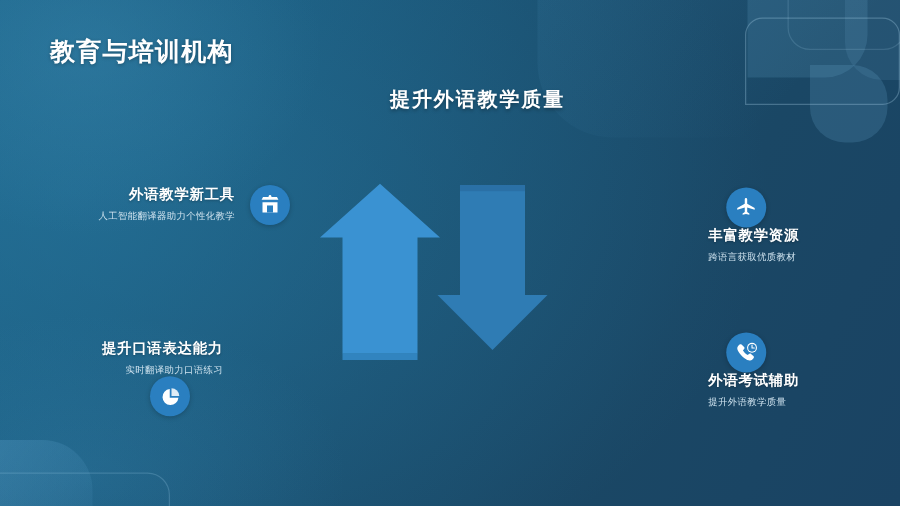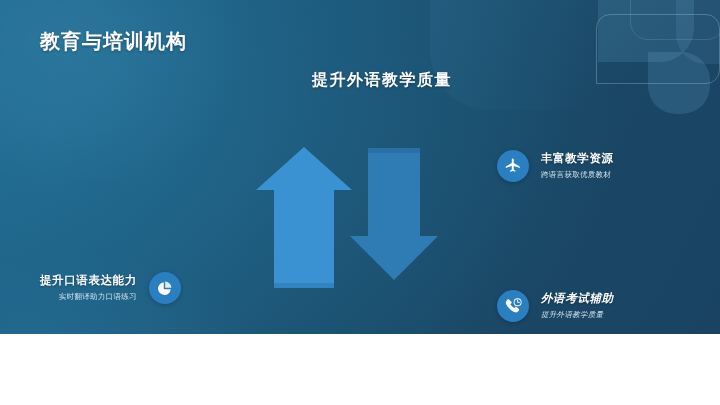--- a/index.html
+++ b/index.html
@@ -3,21 +3,21 @@
 <meta charset="utf-8">
 <style>
   * { margin:0; padding:0; box-sizing:border-box; }
   html, body {
     width:720px; height:405px;
     font-family:"Liberation Sans","DejaVu Sans",sans-serif;
     overflow:hidden;
   }
   #slide {
     position:relative;
-    width:720px; height:334px;
+    width:720px; height:405px;
     background:
       radial-gradient(ellipse 900px 600px at 8% 38%, rgba(40,120,160,0.55) 0%, rgba(40,120,160,0.0) 62%),
       linear-gradient(118deg, #1d6387 0%, #1b5b7e 22%, #1a4f6f 48%, #1a4765 72%, #1a4363 100%);
     overflow:hidden;
   }
 
   
   .deco { position:absolute; pointer-events:none; }
 
   .leaf {
@@ -89,21 +89,21 @@
     padding-left:44px;
   }
 
   
   #arrows { position:absolute; left:248px; top:140px; width:232px; height:152px; }
   .arrow-svg { display:block; }
 
   
   .feature { position:absolute; display:flex; align-items:center; }
   .feature.left  { flex-direction:row; }
-  .feature.right { flex-direction:row; }
+  .feature.right { flex-direction:column; }
 
   .f-text { display:flex; flex-direction:column; }
   .f-title {
     font-size:11.5px; font-weight:bold; color:#ffffff;
     letter-spacing:0.6px; line-height:1.35;
     text-shadow:0 1px 2px rgba(0,0,0,0.28);
   }
   .f-desc {
     font-size:7.5px; color:#cfe3ef; letter-spacing:0.3px;
     line-height:1.4; margin-top:3px;
@@ -115,23 +115,23 @@
     width:32px; height:32px; border-radius:50%;
     background:#2a7fc0;
     display:flex; align-items:center; justify-content:center;
     flex:0 0 auto;
     box-shadow:0 1px 4px rgba(0,0,0,0.22);
   }
   .f-icon svg { display:block; }
 
   
   #feat-0 { left:40px;  top:148px; width:192px; justify-content:flex-end; }
-  #feat-1 { left:40px;  top:272px; width:192px; justify-content:flex-start; }
+  #feat-1 { left:40px;  top:272px; width:192px; justify-content:space-between;flex-direction:column; }
   #feat-2 { left:497px; top:150px; width:200px; }
-  #feat-3 { left:497px; top:290px; width:200px;font-style:italic; }
+  #feat-3 { left:497px; top:266px; width:200px; }
 </style>
 </head>
 <body>
 
 <div id="slide">
 
   <div class="deco glow-tl"></div>
   <div class="deco glow-bl"></div>
   <div class="deco band-tr"></div>
   <div class="deco leaf leaf-a"></div>
@@ -154,20 +154,34 @@
         <polygon points="26,143 86,143 86,148 26,148" fill="#3184bf"></polygon>
       </g>
 
       <g>
         <polygon points="120,8 172,8 172,96 190,96 146,140 102,96 120,96" fill="#2f7cb4"></polygon>
         <polygon points="120,8 172,8 172,13 120,13" fill="#2a70a6"></polygon>
       </g>
     </svg>
   </div>
 
+  <div class="feature left" id="feat-0">
+    <div class="f-text">
+      <div class="f-title">外语教学新工具</div>
+      <div class="f-desc">人工智能翻译器助力个性化教学</div>
+    </div>
+    <div class="f-icon">
+      <svg width="18" height="18" viewBox="0 0 24 24" fill="#ffffff" aria-hidden="true">
+        <path d="M4 9h16v11H4z"></path>
+        <path d="M3 6.5h18l-1.6-3H4.6z"></path>
+        <circle cx="12" cy="2.6" r="1.4"></circle>
+        <rect x="8.8" y="12.5" width="6.4" height="7.5" fill="#2a7fc0"></rect>
+      </svg>
+    </div>
+  </div>
 
   <div class="feature left" id="feat-1">
     <div class="f-text">
       <div class="f-title">提升口语表达能力</div>
       <div class="f-desc">实时翻译助力口语练习</div>
     </div>
     <div class="f-icon">
       <svg width="17" height="17" viewBox="0 0 24 24" aria-hidden="true">
         <path d="M11 3.2A9 9 0 1 0 20.8 13H11z" fill="#ffffff"></path>
         <path d="M13 2.2V11h8.8A9 9 0 0 0 13 2.2z" fill="#ffffff" opacity="0.85"></path>

